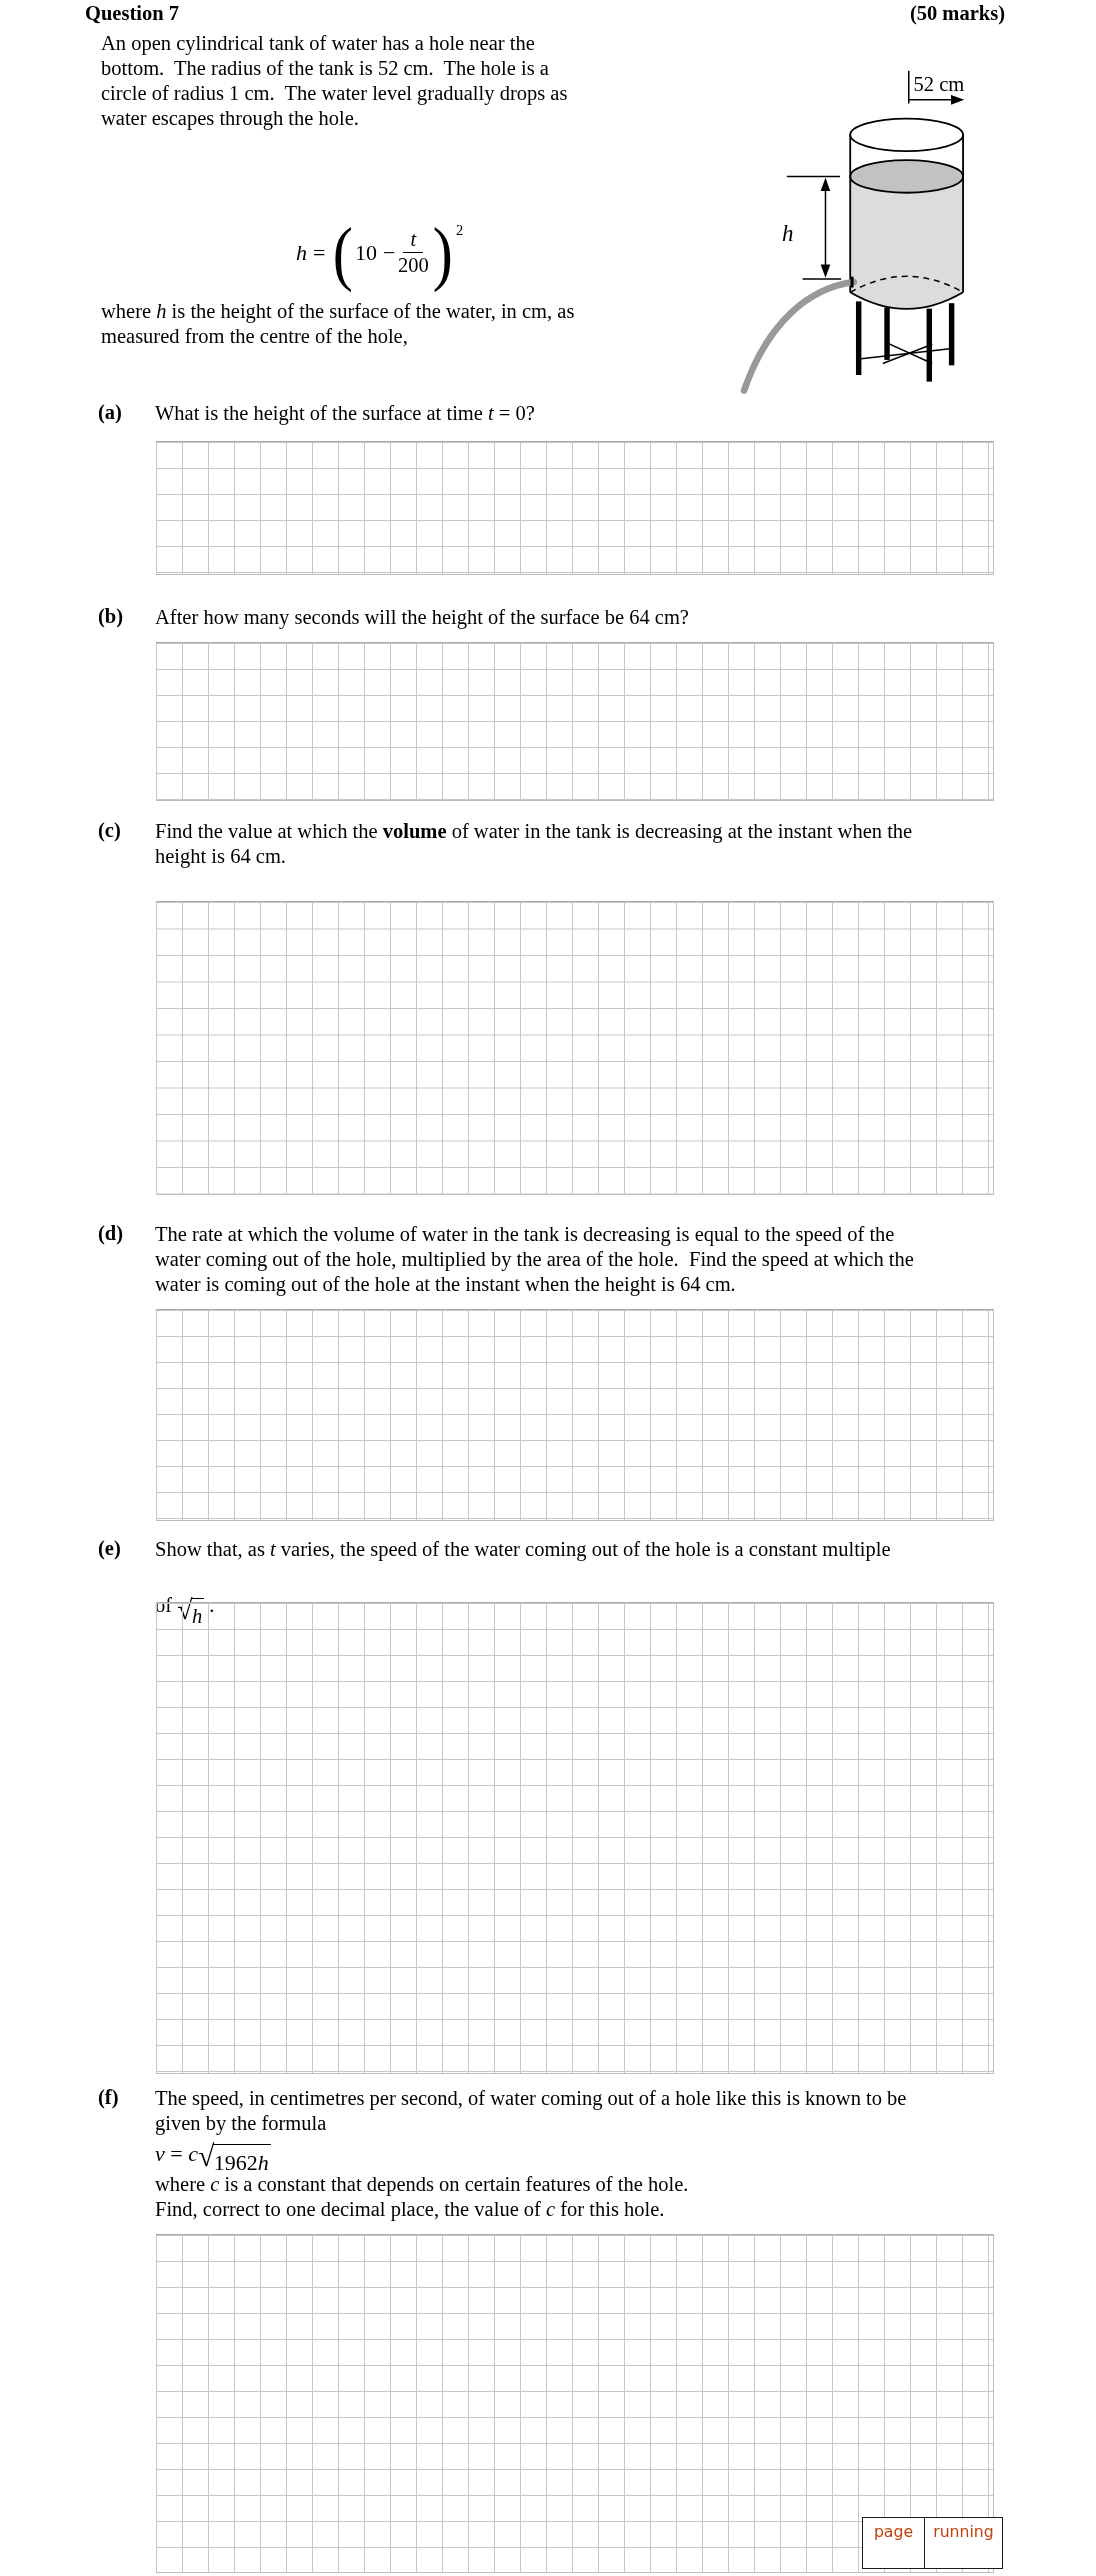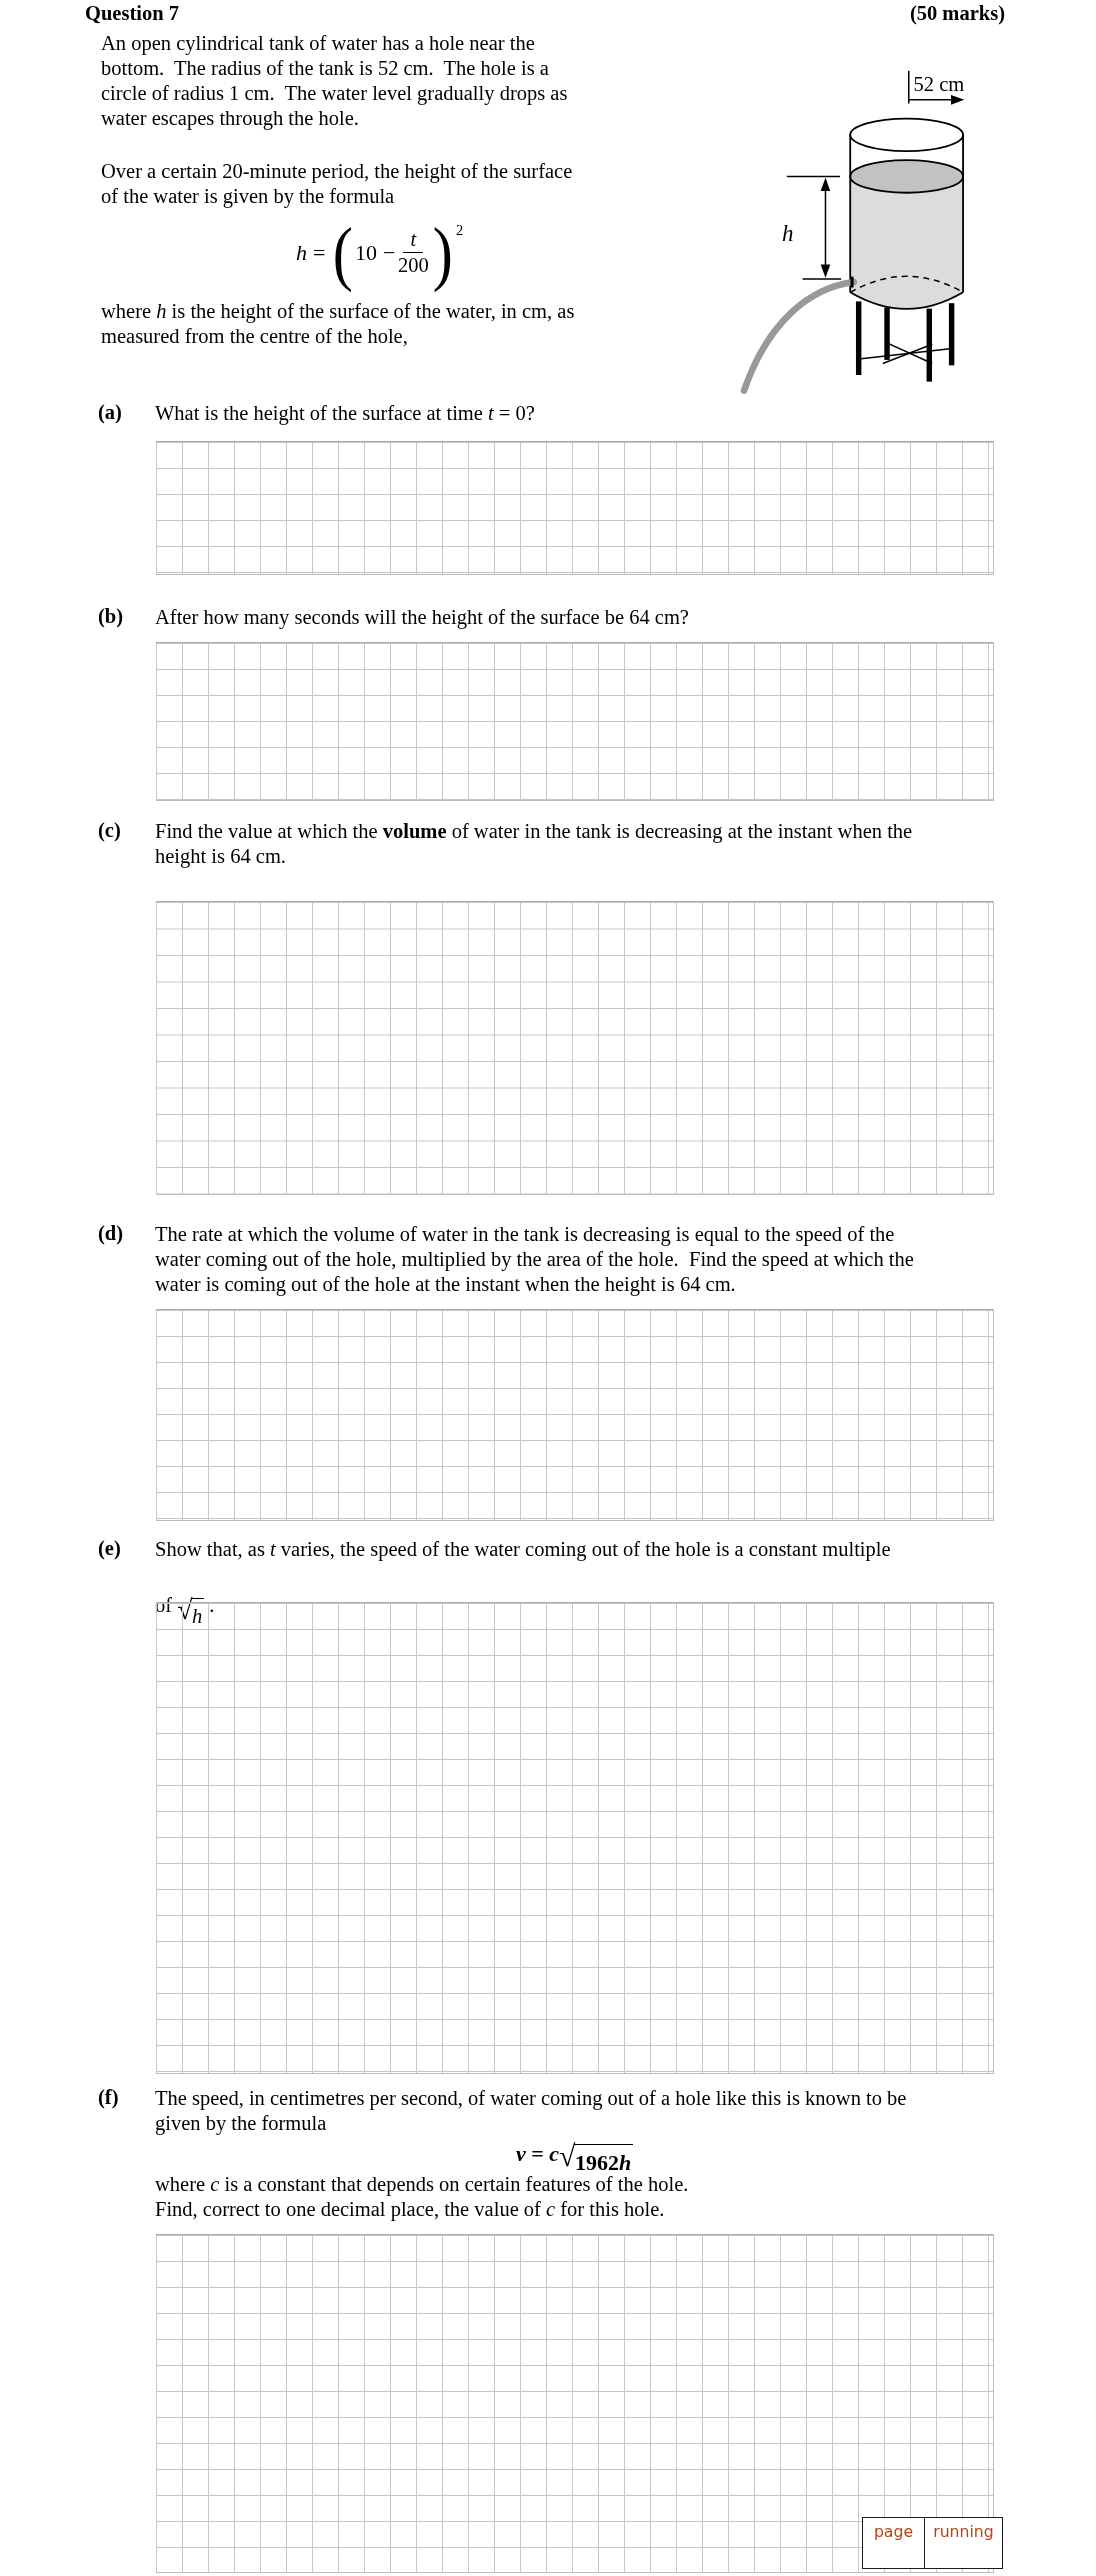--- a/index.html
+++ b/index.html
@@ -28,21 +28,21 @@
   .frac{display:inline-flex;flex-direction:column;align-items:center;margin:0 2.4px;font-size:20.5px;}
   .frac .num{font-style:italic;padding:0 7.2px 1.2px 7.2px;border-bottom:1.5px solid #000;line-height:1.1;}
   .frac .den{line-height:1.15;padding-top:1.2px;}
   .exp{font-size:14.5px;align-self:flex-start;margin-top:-2.4px;margin-left:1.2px;}
   
   .sqrt{display:inline-flex;align-items:flex-start;}
   .sqrt .sign{font-size:30px;line-height:1;position:relative;top:-1.2px;margin-right:-1.8px;}
   .sqrt .body{border-top:1.8px solid #000;margin-top:1.8px;padding:0 1.8px 0 1.2px;}
   .sqrt.small .sign{font-size:28px;top:-0.6px;}
   
-  .formula2{height:36px;line-height:36px;text-align:center;font-size:22px;font-weight:bold;}
+  .formula2{height:36px;line-height:36px;font-size:22px;}
   .formula2 .sqrt{vertical-align:-6px;}
   
   #footerBoxes{position:absolute;left:862px;top:2517px;width:141px;height:52px;background:#fff;
                border:1.8px solid #1b1b1b;display:flex;z-index:5;box-sizing:border-box;}
   #footerBoxes .cell{box-sizing:border-box;padding-top:3.6px;text-align:center;
                      font-family:"DejaVu Sans","Liberation Sans",sans-serif;font-size:15.7px;color:#c2410c;}
   #footerBoxes .cell.page{width:62px;border-right:1.8px solid #1b1b1b;}
   #footerBoxes .cell.running{width:77px;}
   sup.s3{font-size:13.3px;vertical-align:8.4px;}
 </style>
@@ -51,22 +51,20 @@
 
 <div id="page">
 
   <div class="abs bold" style="left:85px;top:2.4px;">Question 7</div>
   <div class="abs bold" style="right:92px;top:2.4px;">(50 marks)</div>
 
   <div class="abs para" style="left:101px;top:31px;width:676px;">An open cylindrical tank of water has a hole near the
 bottom.  The radius of the tank is 52 cm.  The hole is a
 circle of radius 1 cm.  The water level gradually drops as
 water escapes through the hole.</div>
-  <div class="abs para" style="left:101px;top:159px;width:676px;">Over a certain 20-minute period, the height of the surface
-of the water is given by the formula</div>
 
   <div class="abs formula1" style="left:296px;top:224px;">
     <span class="it">h</span>
     <span class="gap"></span>
     <span>=</span>
     <span class="gap"></span>
     <span class="paren">(</span>
     <span>10</span>
     <span class="gap"></span>
     <span>−</span>

